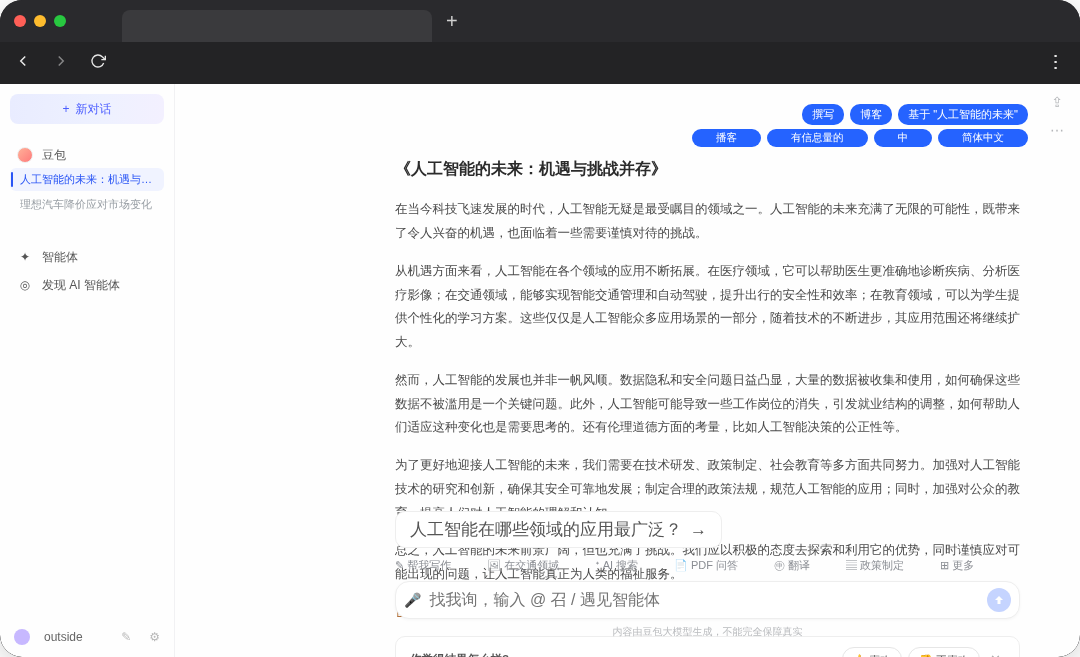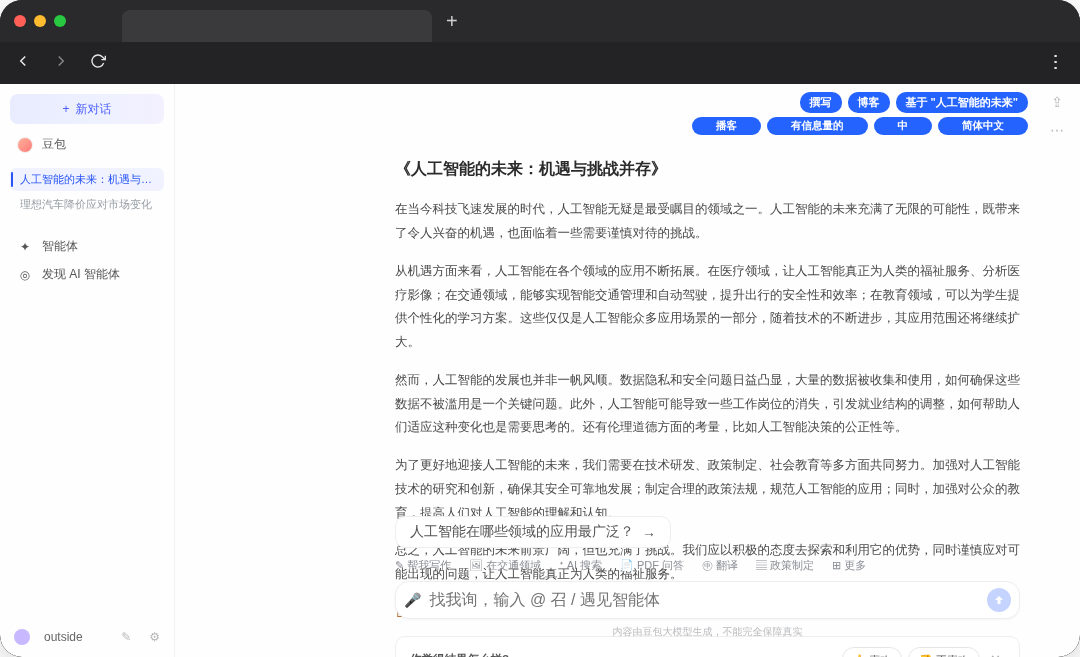--- a/index.html
+++ b/index.html
@@ -10,50 +10,50 @@
 .winbtn { width:12px; height:12px; border-radius:50%;}
 .wb-r{background:#ff5f57;} .wb-y{background:#febc2e;} .wb-g{background:#28c840;}
 .tab { flex:none; width:310px; height:32px; background:#3a3a3d; border-radius:8px 8px 0 0; margin-top:10px;}
 .plus { color:#cfcfcf; font-size:20px; margin-left:6px;}
 .navbar { height:42px; background:#232325; display:flex; align-items:center; padding:0 14px; gap:20px;}
 .navbtn { color:#e6e6e6; font-size:18px;}
 .kebab { margin-left:auto; color:#e6e6e6; font-size:18px; letter-spacing:2px; transform:rotate(90deg);}
 .viewport { position:absolute; top:84px; left:0; right:0; bottom:0; background:#fefefe; border-radius:0 0 22px 22px; display:flex;}
 .sidebar { width:175px; border-right:1px solid #f1f1f3; display:flex; flex-direction:column; padding:10px 10px 8px;}
 .newchat { display:flex; align-items:center; justify-content:center; gap:6px; height:30px; border-radius:8px; background:linear-gradient(90deg,#e9ecff,#eef1ff 60%,#f3f0ff); color:#4b5dff; font-size:12px; font-weight:500; cursor:pointer;}
-.sec { display:flex; align-items:flex-start; gap:8px; height:28px; font-size:12px; color:#555; border-radius:6px; padding:0 6px; cursor:pointer;}
+.sec { display:flex; align-items:flex-end; gap:8px; height:28px; font-size:12px; color:#555; border-radius:6px; padding:0 6px; cursor:pointer;}
 .secicon { width:18px; height:18px; display:flex; align-items:center; justify-content:center;}
 .avatar { width:16px; height:16px; border-radius:50%; background:linear-gradient(135deg,#ffb199,#ff7a7a); border:1px solid #eee;}
 .chatlist { margin:4px 0 22px; }
 .chat-item { position:relative; padding:4px 6px 4px 10px; font-size:11px; color:#2955f5; border-radius:6px; background:#f0f3ff; white-space:nowrap; overflow:hidden; text-overflow:ellipsis; margin-bottom:2px;}
 .chat-item::before { content:""; position:absolute; left:1px; top:4px; bottom:4px; width:2px; background:#2955f5; border-radius:2px;}
 .chat-item2 { padding:4px 6px 4px 10px; font-size:11px; color:#9aa0a6; white-space:nowrap; overflow:hidden; text-overflow:ellipsis;}
 .sidebar-bottom { margin-top:auto; display:flex; align-items:center; gap:14px; padding:4px;}
 .uavatar { width:16px; height:16px; border-radius:50%; background:#c7b8ff;}
 .uname { font-size:12px; color:#666; flex:1;}
 .miniicn { color:#b8b8b8; font-size:12px; margin-left:4px;}
 .main { flex:1; position:relative; overflow:hidden;}
 .topright { position:absolute; top:10px; right:16px; display:flex; flex-direction:column; gap:12px; align-items:center;}
 .topicn { color:#b5b7ba; font-size:14px; cursor:pointer;}
-.chip-wrap { position:absolute; top:8px; right:52px; display:flex; flex-direction:column; align-items:flex-end; gap:4px;font-weight:bold;}
+.chip-wrap { position:absolute; top:20px; right:52px; display:flex; flex-direction:column; align-items:flex-end; gap:4px;}
 .chip-row { display:flex; gap:6px;}
 .chip { background:#2563ff; color:#fff; font-size:11px; padding:3px 10px; border-radius:10px;}
 .chip.slim { padding:2px 24px; font-size:10.5px; border-radius:9px;}
 .article { position:absolute; left:220px; right:60px; top:70px; font-size:12.5px; color:#4a4a4a; line-height:1.9;}
 .article h3 { font-size:16px; color:#2b2b2b; font-weight:600; margin-bottom:14px;}
 .article p { margin-bottom:14px; text-align:justify;}
 .actions { display:flex; gap:14px; font-size:11px; color:#8a8d93; align-items:center;}
 .actions span { cursor:pointer;}
 .fbcard { margin-top:14px; border:1px solid #eee; border-radius:10px; padding:10px 14px; display:flex; align-items:center; justify-content:space-between; font-size:11.5px; color:#555; background:#fff;}
 .fbbtns { display:flex; gap:6px; align-items:center;}
 .fbbtn { border:1px solid #e6e6e6; border-radius:12px; padding:2px 10px; font-size:11px; color:#555; background:#fff; cursor:pointer;}
 .fbclose { color:#aaa; font-size:13px; padding:0 4px; cursor:pointer;}
 .bottomarea { position:absolute; left:220px; right:60px; bottom:18px;}
-.suggest { border:1px solid #eee; border-radius:10px; padding:6px 14px; font-size:14px; color:#555; display:inline-flex; align-items:center; gap:8px; margin-bottom:10px; background:#fff; cursor:pointer;}
-.toolrow { display:flex; gap:18px; font-size:11px; color:#8a8d93; margin-bottom:8px; flex-wrap:wrap;}
+.suggest { border:1px solid #eee; border-radius:10px; padding:6px 14px; font-size:17px; color:#555; display:inline-flex; align-items:center; gap:8px; margin-bottom:10px; background:#fff; cursor:pointer;}
+.toolrow { display:flex; gap:36px; font-size:11px; color:#8a8d93; margin-bottom:8px; flex-wrap:wrap;}
 .toolrow span { cursor:pointer;}
 .inputbar { border:1px solid #eee; background:#fff; border-radius:14px; height:38px; display:flex; align-items:center; padding:0 8px; gap:8px; box-shadow:0 1px 3px rgba(0,0,0,.04);}
 .micicon { color:#9aa0a6; font-size:14px;}
 .inputbar input { flex:1; border:0; outline:0; font-size:16px; color:#333; background:transparent;}
 .sendbtn { width:24px; height:24px; border-radius:50%; background:#c5d4ff; display:flex; align-items:center; justify-content:center; color:#fff; font-size:13px;}
 .disclaim { text-align:center; font-size:10px; color:#b9bbbe; margin-top:6px;}
 </style>
 </head>
 <body>
 
@@ -136,21 +136,21 @@
           <span class="chip slim">播客</span>
           <span class="chip slim">有信息量的</span>
           <span class="chip slim">中</span>
           <span class="chip slim">简体中文</span>
         </div>
       </div>
 
       <div class="article">
         <h3>《人工智能的未来：机遇与挑战并存》</h3>
         <p>在当今科技飞速发展的时代，人工智能无疑是最受瞩目的领域之一。人工智能的未来充满了无限的可能性，既带来了令人兴奋的机遇，也面临着一些需要谨慎对待的挑战。</p>
-        <p>从机遇方面来看，人工智能在各个领域的应用不断拓展。在医疗领域，让人工智能真正为人类的福祉服务、分析医疗影像；在交通领域，能够实现智能交通管理和自动驾驶，提升出行的安全性和效率；在教育领域，可以为学生提供个性化的学习方案。这些仅仅是人工智能众多应用场景的一部分，随着技术的不断进步，其应用范围还将继续扩大。</p>
+        <p>从机遇方面来看，人工智能在各个领域的应用不断拓展。在医疗领域，它可以帮助医生更准确地诊断疾病、分析医疗影像；在交通领域，能够实现智能交通管理和自动驾驶，提升出行的安全性和效率；在教育领域，可以为学生提供个性化的学习方案。这些仅仅是人工智能众多应用场景的一部分，随着技术的不断进步，其应用范围还将继续扩大。</p>
         <p>然而，人工智能的发展也并非一帆风顺。数据隐私和安全问题日益凸显，大量的数据被收集和使用，如何确保这些数据不被滥用是一个关键问题。此外，人工智能可能导致一些工作岗位的消失，引发就业结构的调整，如何帮助人们适应这种变化也是需要思考的。还有伦理道德方面的考量，比如人工智能决策的公正性等。</p>
         <p>为了更好地迎接人工智能的未来，我们需要在技术研发、政策制定、社会教育等多方面共同努力。加强对人工智能技术的研究和创新，确保其安全可靠地发展；制定合理的政策法规，规范人工智能的应用；同时，加强对公众的教育，提高人们对人工智能的理解和认知。</p>
         <p>总之，人工智能的未来前景广阔，但也充满了挑战。我们应以积极的态度去探索和利用它的优势，同时谨慎应对可能出现的问题，让人工智能真正为人类的福祉服务。</p>
 
         <div class="actions">
           <span>📋 <span>复制</span></span>
           <span>↻ <span>重新生成</span></span>
           <span>ᚔ <span>调整</span></span>
           <span>👍</span>
           <span>👎</span>

